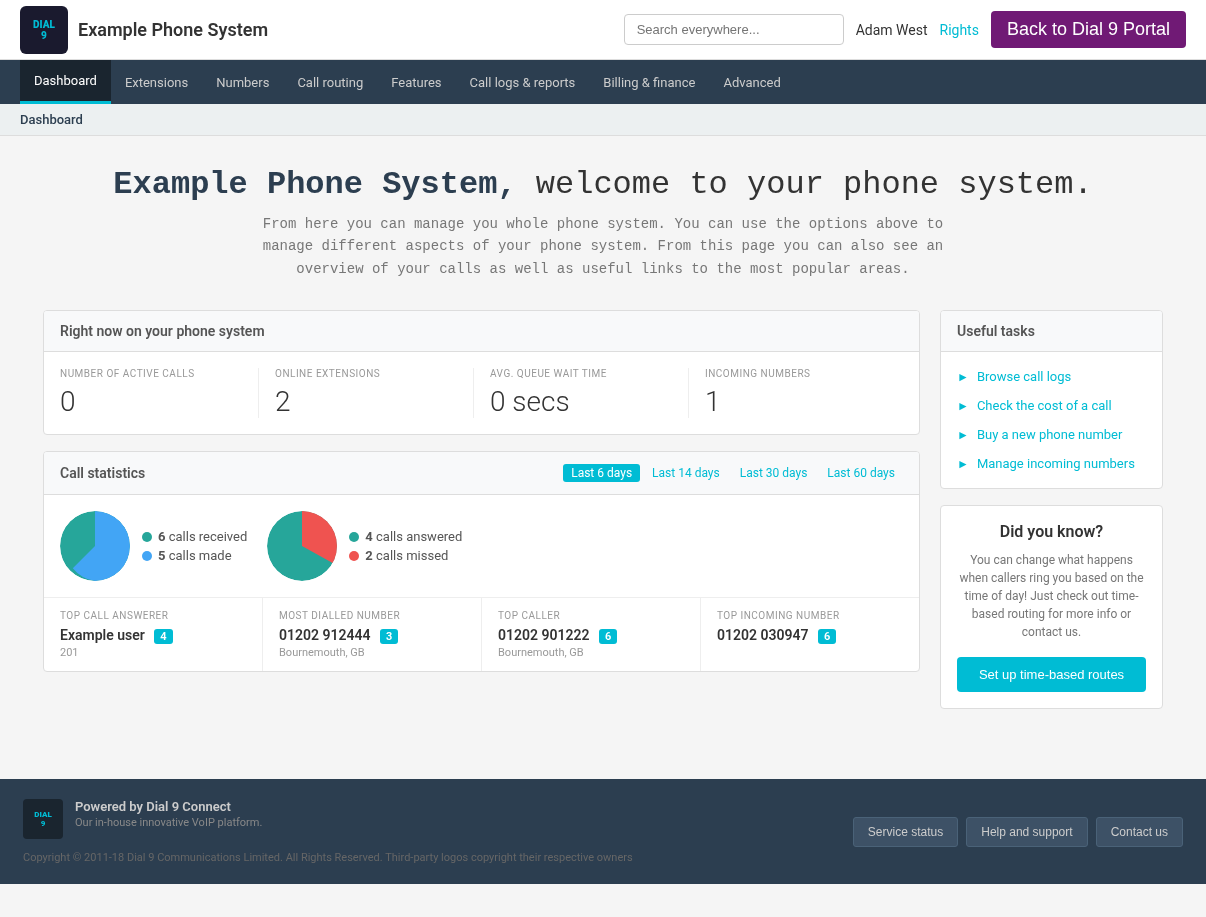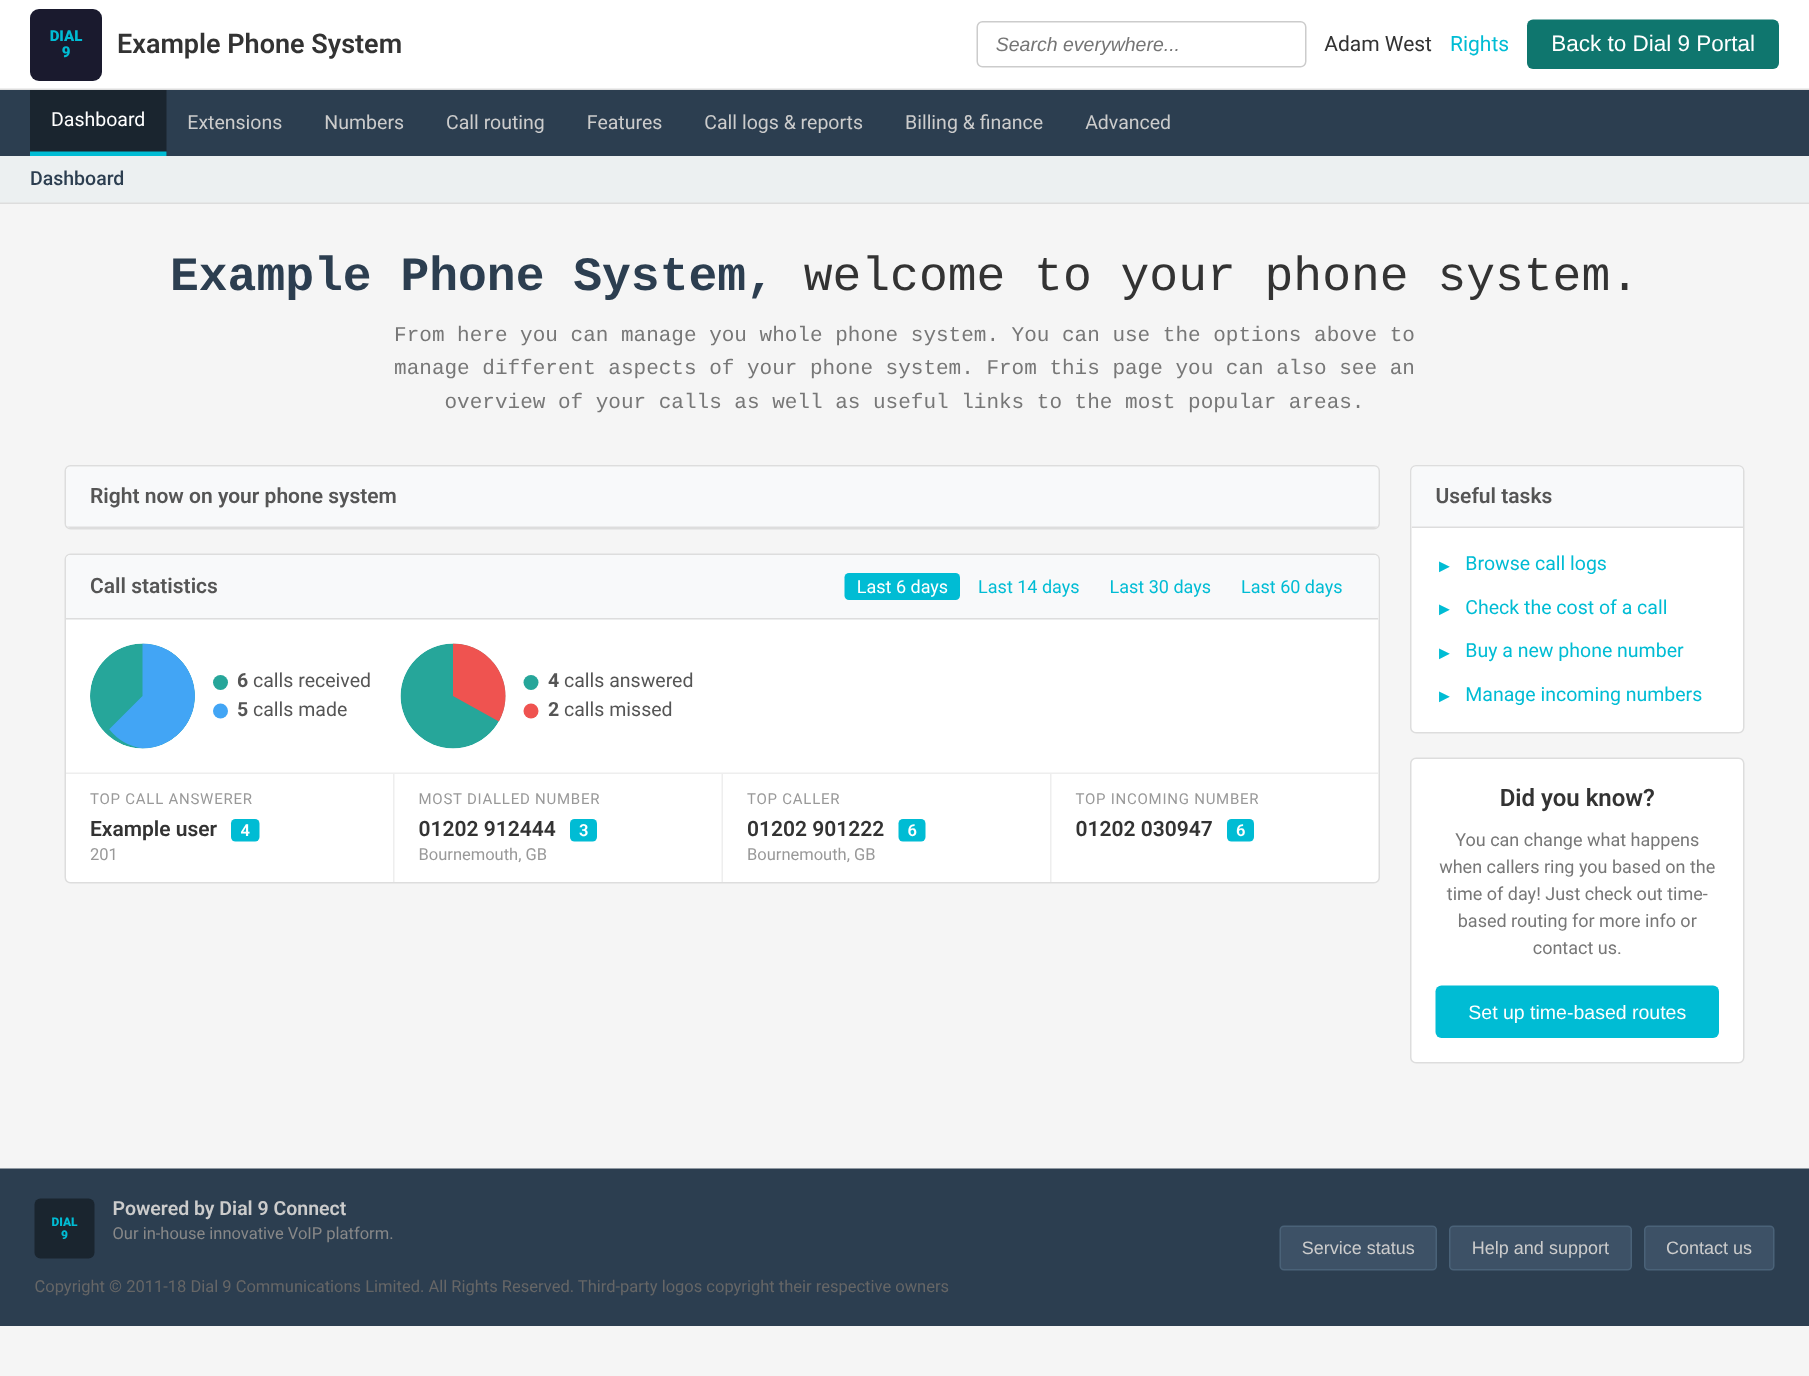--- a/index.html
+++ b/index.html
@@ -5,24 +5,24 @@
     * { box-sizing: border-box; margin: 0; padding: 0; }
     body { font-family: -apple-system, BlinkMacSystemFont, 'Segoe UI', Roboto, sans-serif; background: #f5f5f5; color: #333; font-size: 14px; }
 
     
     .header { background: #fff; border-bottom: 1px solid #ddd; padding: 0 20px; display: flex; align-items: center; height: 60px; gap: 20px; }
     .logo-area { display: flex; align-items: center; gap: 10px; }
     .logo-box { width: 48px; height: 48px; background: #1a1a2e; border-radius: 6px; display: flex; align-items: center; justify-content: center; flex-shrink: 0; }
     .logo-text { color: #00bcd4; font-weight: 900; font-size: 10px; text-align: center; line-height: 1.1; }
     .company-name { font-size: 18px; font-weight: 600; color: #333; }
     .header-right { margin-left: auto; display: flex; align-items: center; gap: 12px; }
-    .search-input { border: 1px solid #ccc; border-radius: 4px; padding: 7px 12px; width: 220px; font-size: 13px; color: #666; font-style: italic; }
+    .search-input { border: 1px solid #ccc; border-radius: 4px; padding: 7px 12px; width: 220px; font-size: 13px; color: #666; }
     .user-name { font-size: 14px; color: #333; }
     .logout-link { font-size: 14px; color: #00bcd4; text-decoration: none; cursor: pointer; }
-    .back-btn { background: #0f766e; color: #fff; border: none; border-radius: 4px; padding: 8px 16px; font-size: 15px; cursor: pointer; white-space: nowrap; }
+    .back-btn { background: #701a75; color: #fff; border: none; border-radius: 4px; padding: 8px 16px; font-size: 18px; cursor: pointer; white-space: nowrap; }
 
     
     .nav { background: #2c3e50; display: flex; align-items: center; padding: 0 20px; height: 44px; }
     .nav-item { color: #ccc; padding: 0 14px; height: 44px; display: flex; align-items: center; font-size: 13px; cursor: pointer; text-decoration: none; }
     .nav-item.active { color: #fff; background: #1a252f; border-bottom: 3px solid #00bcd4; }
 
     
     .breadcrumb-bar { background: #ecf0f1; padding: 8px 20px; font-size: 13px; color: #666; border-bottom: 1px solid #ddd; }
     .breadcrumb-item { color: #2c3e50; font-weight: 500; }
 
@@ -151,20 +151,38 @@
       <span>welcome to your phone system.</span>
     </div>
     <p class="welcome-subtitle">From here you can manage you whole phone system. You can use the options above to manage different aspects of your phone system. From this page you can also see an overview of your calls as well as useful links to the most popular areas.</p>
   </div>
 
   <div class="cards-layout">
     <div class="left-col">
 
       <div class="card">
         <div class="card-header">Right now on your phone system</div>
+        <div class="stats-row">
+          <div class="stat-item">
+            <div class="stat-label">NUMBER OF ACTIVE CALLS</div>
+            <div class="stat-value">0</div>
+          </div>
+          <div class="stat-item">
+            <div class="stat-label">ONLINE EXTENSIONS</div>
+            <div class="stat-value">2</div>
+          </div>
+          <div class="stat-item">
+            <div class="stat-label">AVG. QUEUE WAIT TIME</div>
+            <div class="stat-value">0 secs</div>
+          </div>
+          <div class="stat-item">
+            <div class="stat-label">INCOMING NUMBERS</div>
+            <div class="stat-value">1</div>
+          </div>
+        </div>
       </div>
 
       <div class="card">
         <div class="call-stats-header">
           <span class="call-stats-title">Call statistics</span>
           <div class="time-filters">
             <span class="time-filter active">Last 6 days</span>
             <span class="time-filter">Last 14 days</span>
             <span class="time-filter">Last 30 days</span>
             <span class="time-filter">Last 60 days</span>

